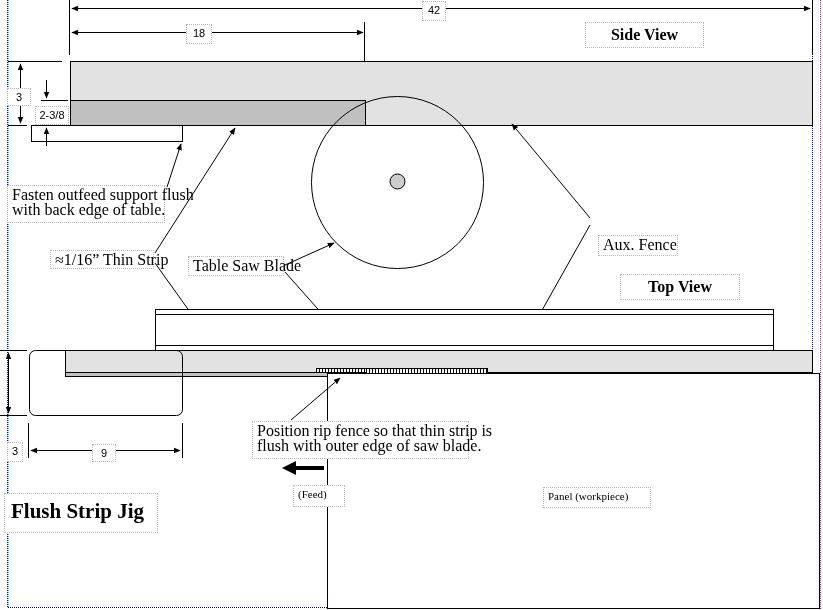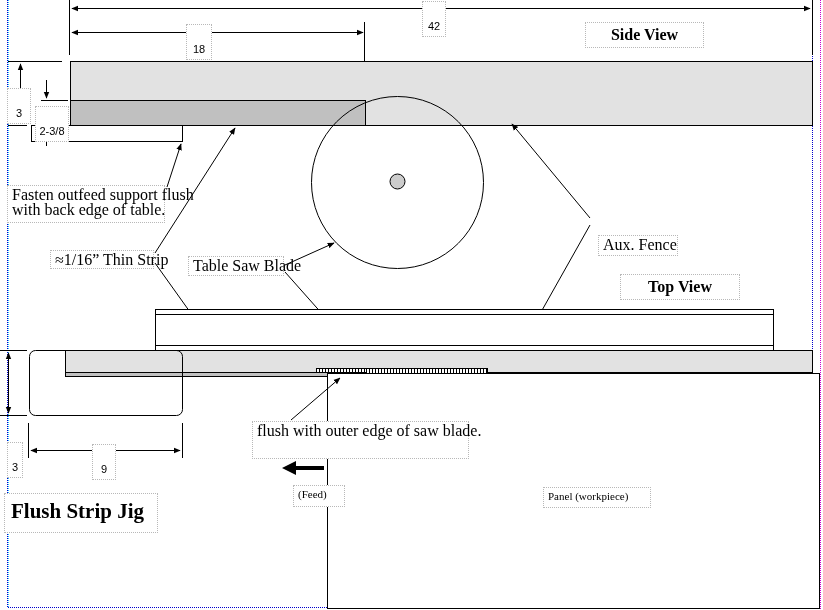--- a/index.html
+++ b/index.html
@@ -3,21 +3,21 @@
 <meta charset="utf-8">
 <style>
   html, body { margin: 0; padding: 0; background: #ffffff; }
   body { width: 823px; height: 610px; position: relative; overflow: hidden;
          font-family: "Liberation Serif", "DejaVu Serif", serif; }
   svg.canvas { position: absolute; left: 0; top: 0; }
   .lbl { position: absolute; border: 1px dotted #b8b8b8; background: #fff;
          font-size: 16px; line-height: 15px; color: #000; padding: 1px 4px;
          white-space: nowrap; box-sizing: border-box; }
   .lbl.bold { font-weight: bold; text-align: center; }
-  .lbl.dim { font-family: "Liberation Sans", "DejaVu Sans", sans-serif; font-size: 11px; padding: 17px 3px; text-align:center; }
+  .lbl.dim { font-family: "Liberation Sans", "DejaVu Sans", sans-serif; font-size: 11px; padding: 1px 3px; text-align:center; }
   .lbl.title { font-size: 21px; line-height: 26px; font-weight: bold; padding: 4px 6px; }
   .lbl.small { font-size: 11px; margin-left: 19px; }
 </style>
 </head>
 <body>
 
 <svg class="canvas" width="823" height="610" viewBox="0 0 823 610">
   <defs>
     <marker id="arr" viewBox="0 0 10 10" refX="9" refY="5" markerWidth="7" markerHeight="7" orient="auto-start-reverse">
       <path d="M0,1 L10,5 L0,9 z" fill="#000"></path>
@@ -165,20 +165,21 @@
 
 <div class="lbl" style="left:7px;top:185px;width:158px;height:38px;">
   <div>Fasten outfeed support flush</div>
   <div>with back edge of table.</div>
 </div>
 <div class="lbl" style="left:50px;top:250px;width:104px;height:19px;">≈1/16” Thin Strip</div>
 <div class="lbl" style="left:188px;top:256px;width:96px;height:20px;">Table Saw Blade</div>
 <div class="lbl" style="left:598px;top:212px;width:80px;height:21px;margin-top:23px;">Aux. Fence</div>
 
 <div class="lbl" style="left:252px;top:421px;width:217px;height:38px;">
+  <div>Position rip fence so that thin strip is</div>
   <div>flush with outer edge of saw blade.</div>
 </div>
 
 <div class="lbl dim" style="left:7px;top:442px;width:16px;height:20px;">3</div>
 <div class="lbl dim" style="left:92px;top:444px;width:24px;height:18px;">9</div>
 
 <div class="lbl small" style="left:274px;top:485px;width:52px;height:22px;">(Feed)</div>
 <div class="lbl small" style="left:524px;top:487px;width:108px;height:21px;">Panel (workpiece)</div>
 
 <div class="lbl title" style="left:4px;top:493px;width:154px;height:40px;">Flush Strip Jig</div>

